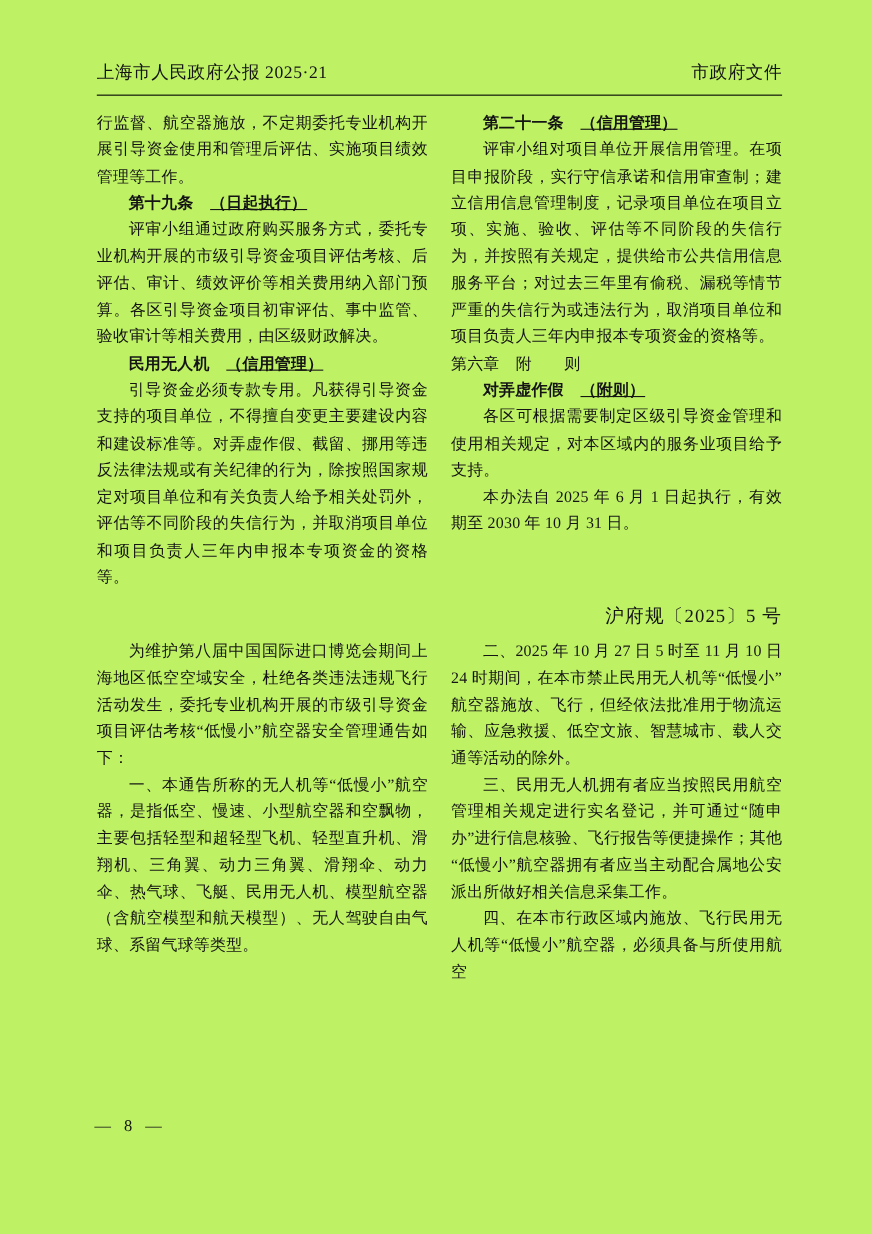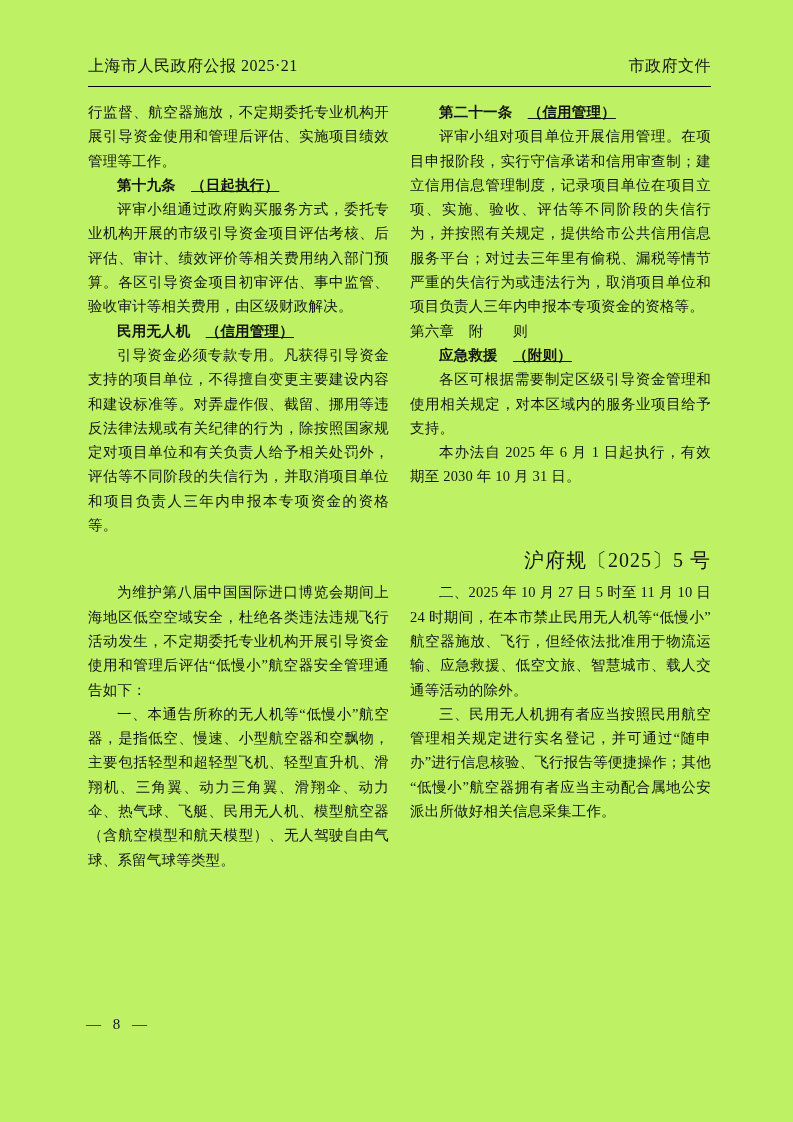--- a/index.html
+++ b/index.html
@@ -57,21 +57,21 @@
     margin-top: 57px;
     text-align: center;
     font-size: 28px;
     font-weight: 700;
     line-height: 38px;
     letter-spacing: 1px;
   }
   .doc-number {
     margin-top: 12px;
     text-align: right;
-    font-size: 20px;
+    font-size: 17px;
     line-height: 22px;
     letter-spacing: 1px;
   }
   .cols.second { margin-top: 9px; }
   
   .page-number {
     position: absolute;
     left: 86px;
     top: 1016px;
     font-size: 15px;
@@ -93,35 +93,36 @@
         <p class="para no-indent">行监督、航空器施放，不定期委托专业机构开展引导资金使用和管理后评估、实施项目绩效管理等工作。</p>
         <p class="para"><span class="art-num">第十九条</span><span class="art-title">（日起执行）</span></p>
         <p class="para">评审小组通过政府购买服务方式，委托专业机构开展的市级引导资金项目评估考核、后评估、审计、绩效评价等相关费用纳入部门预算。各区引导资金项目初审评估、事中监管、验收审计等相关费用，由区级财政解决。</p>
         <p class="para"><span class="art-num">民用无人机</span><span class="art-title">（信用管理）</span></p>
         <p class="para">引导资金必须专款专用。凡获得引导资金支持的项目单位，不得擅自变更主要建设内容和建设标准等。对弄虚作假、截留、挪用等违反法律法规或有关纪律的行为，除按照国家规定对项目单位和有关负责人给予相关处罚外，评估等不同阶段的失信行为，并取消项目单位和项目负责人三年内申报本专项资金的资格等。</p>
       </div>
     <div class="col">
         <p class="para"><span class="art-num">第二十一条</span><span class="art-title">（信用管理）</span></p>
         <p class="para">评审小组对项目单位开展信用管理。在项目申报阶段，实行守信承诺和信用审查制；建立信用信息管理制度，记录项目单位在项目立项、实施、验收、评估等不同阶段的失信行为，并按照有关规定，提供给市公共信用信息服务平台；对过去三年里有偷税、漏税等情节严重的失信行为或违法行为，取消项目单位和项目负责人三年内申报本专项资金的资格等。</p>
         <p class="chapter">第六章　附　　则</p>
-        <p class="para"><span class="art-num">应急救援</span><span class="art-title">（附则）</span></p>
+        <p class="para"><span class="art-num">对弄虚作假</span><span class="art-title">（附则）</span></p>
         <p class="para">各区可根据需要制定区级引导资金管理和使用相关规定，对本区域内的服务业项目给予支持。</p>
         <p class="para">本办法自 2025 年 6 月 1 日起执行，有效期至 2030 年 10 月 31 日。</p>
       </div>
   </div>
 
 
   <div class="doc-number">沪府规〔2025〕5 号</div>
 
   <div class="cols second">
     <div class="col">
-        <p class="para">为维护第八届中国国际进口博览会期间上海地区低空空域安全，杜绝各类违法违规飞行活动发生，不定期委托专业机构开展引导资金使用和管理后评估“低慢小”航空器安全管理通告如下：</p>
+        <p class="para">为维护第八届中国国际进口博览会期间上海地区低空空域安全，杜绝各类违法违规飞行活动发生，委托专业机构开展的市级引导资金项目评估考核“低慢小”航空器安全管理通告如下：</p>
         <p class="para">一、本通告所称的无人机等“低慢小”航空器，是指低空、慢速、小型航空器和空飘物，主要包括轻型和超轻型飞机、轻型直升机、滑翔机、三角翼、动力三角翼、滑翔伞、动力伞、热气球、飞艇、民用无人机、模型航空器（含航空模型和航天模型）、无人驾驶自由气球、系留气球等类型。</p>
       </div>
     <div class="col">
         <p class="para">二、2025 年 10 月 27 日 5 时至 11 月 10 日 24 时期间，在本市禁止民用无人机等“低慢小”航空器施放、飞行，但经依法批准用于物流运输、应急救援、低空文旅、智慧城市、载人交通等活动的除外。</p>
         <p class="para">三、民用无人机拥有者应当按照民用航空管理相关规定进行实名登记，并可通过“随申办”进行信息核验、飞行报告等便捷操作；其他“低慢小”航空器拥有者应当主动配合属地公安派出所做好相关信息采集工作。</p>
+        <p class="para">四、在本市行政区域内施放、飞行民用无人机等“低慢小”航空器，必须具备与所使用航空</p>
       </div>
   </div>
 
   <div class="page-number">— 8 —</div>
 
 </div>
 
 </body></html>

